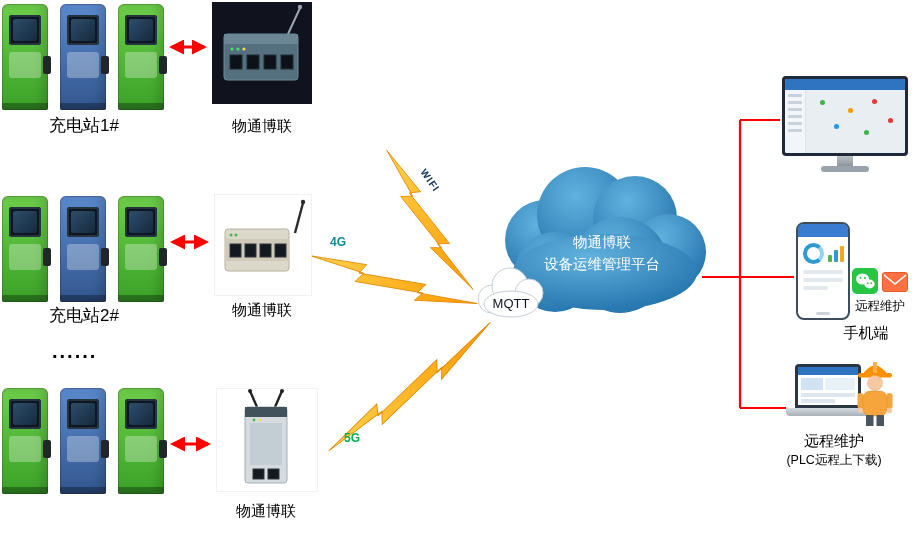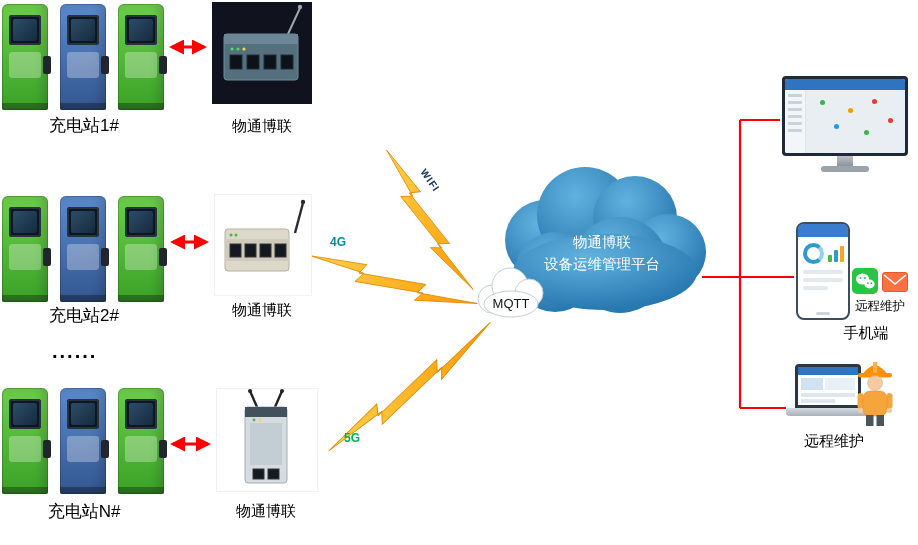--- a/index.html
+++ b/index.html
@@ -215,21 +215,20 @@
       </div>
       <div class="pile green" style="left:116px">
         <div class="screen">
             <div class="scr-in"></div>
           </div>
           <div class="panel"></div>
           <div class="base"></div>
           <div class="holster"></div>
       </div>
     </div>
-    <div class="group-label" style="left:2px;top:500px">充电站N#</div>
 
     <div class="gw dark" style="left:212px;top:2px;width:100px;height:102px">
       <svg width="100" height="102" viewBox="0 0 100 102">
         <line x1="76" y1="32" x2="88" y2="6" stroke="#9aa7b2" stroke-width="2"></line>
         <circle cx="88" cy="5" r="2.2" fill="#9aa7b2"></circle>
         <rect x="12" y="32" width="74" height="46" rx="3" fill="#54707f" stroke="#6f8b99"></rect>
         <rect x="12" y="32" width="74" height="10" fill="#6b8796"></rect>
         <circle cx="20" cy="47" r="1.6" fill="#49e06a"></circle>
           <circle cx="26" cy="47" r="1.6" fill="#49e06a"></circle>
         <circle cx="32" cy="47" r="1.6" fill="#ffd34d"></circle>
@@ -360,15 +359,16 @@
       <circle cx="23" cy="25" r="7.5" fill="#f6c9a2" stroke="#d9a97e" stroke-width="0.5"></circle>
       <rect x="5.5" y="35" width="6" height="16" rx="3" fill="#f5a53c"></rect>
       <rect x="34.5" y="35" width="6" height="16" rx="3" fill="#f5a53c"></rect>
       <rect x="11" y="33" width="24" height="25" rx="7" fill="#f5a53c" stroke="#d88d26" stroke-width="0.5"></rect>
       <circle cx="8.5" cy="52.5" r="2.6" fill="#f6c9a2"></circle>
         <circle cx="37.5" cy="52.5" r="2.6" fill="#f6c9a2"></circle>
       <rect x="14" y="57" width="7.5" height="11" fill="#4a5560"></rect>
       <rect x="24.5" y="57" width="7.5" height="11" fill="#4a5560"></rect>
     </svg>
     <div class="ep-label" style="left:772px;top:432px;width:124px">远程维护</div>
+    <div class="ep-sublabel" style="left:764px;top:452px;width:140px">(PLC远程上下载)</div>
 
   </div>
 </div>
 
 </body></html>

